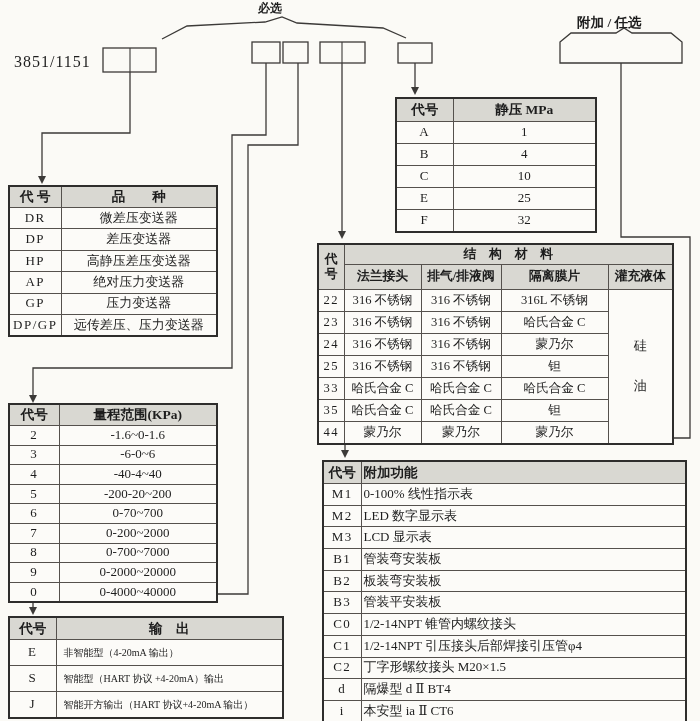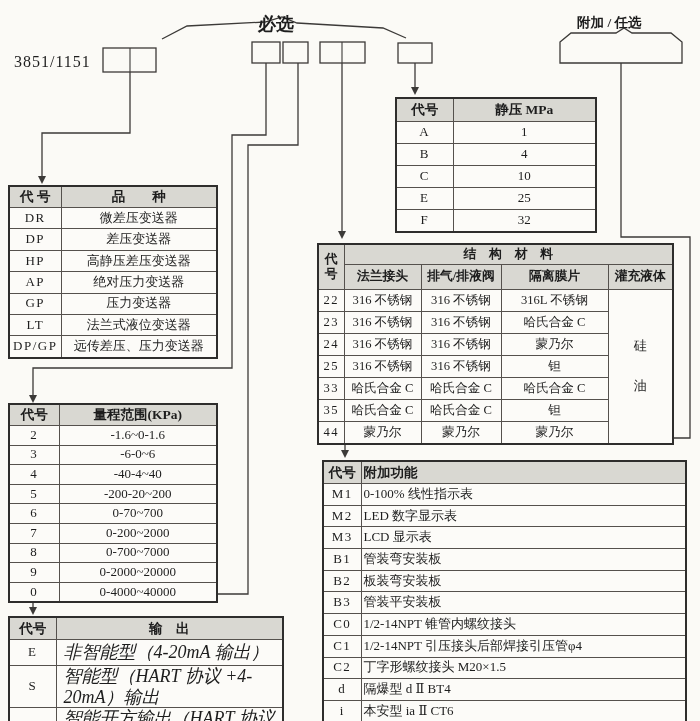--- a/index.html
+++ b/index.html
@@ -6,21 +6,21 @@
   body{background:#efefec;}
   #canvas{
     position:relative;width:700px;height:721px;margin:0 auto;
     background:#fbfaf6;overflow:hidden;
     font-family:"Liberation Serif","DejaVu Serif",serif;
     color:#1d1d1d;
   }
   #overlay{position:absolute;left:0;top:0;width:700px;height:721px;}
   .lbl{position:absolute;font-weight:bold;white-space:nowrap;}
   #model-label{left:14px;top:53px;font-size:16px;font-weight:normal;letter-spacing:1px;}
-  #required-label{left:258px;top:12px;font-size:18px;}
+  #required-label{left:258px;top:0px;font-size:12px;}
   #optional-label{left:577px;top:14px;font-size:13.5px;}
 
   table{
     position:absolute;border-collapse:collapse;table-layout:fixed;
     background:#fcfbf8;border:2px solid #2e2d2c;
   }
   th,td{
     border:1px solid #55514d;padding:0 2px;text-align:center;
     font-size:13px;line-height:1.15;overflow:hidden;
   }
@@ -48,21 +48,21 @@
   #t-range tbody td{height:18.6px;}
   
   #t-additional{left:322px;top:460px;width:365px;}
   #t-additional thead th{height:21px;}
   #t-additional tbody td{height:20.7px;}
   #t-additional th.c1,#t-additional td.c1{text-align:left;}
   
   #t-output{left:8px;top:616px;width:276px;}
   #t-output thead th{height:21px;}
   #t-output tbody td{height:25px;}
-  #t-output td.c1{text-align:left;padding-left:7px;font-size:18px;font-style:italic;}
+  #t-output td.c1{text-align:left;padding-left:7px;font-size:10px;}
 </style>
 </head>
 <body>
 
 <div id="canvas">
 
   <svg id="overlay" viewBox="0 0 700 721" xmlns="http://www.w3.org/2000/svg">
 
     <path d="M162,39 L187,26 L265,22 L282,17 L297,23 L383,28 L406,38" fill="none" stroke="#3c3a38" stroke-width="1.3"></path>
 
@@ -125,24 +125,20 @@
         </tr>
         <tr>
           <td class="code c0">AP</td>
           <td class="c1">绝对压力变送器</td>
         </tr>
         <tr>
           <td class="code c0">GP</td>
           <td class="c1">压力变送器</td>
         </tr>
         <tr>
-          <td class="code c0">LT</td>
-          <td class="c1">法兰式液位变送器</td>
-        </tr>
-        <tr>
           <td class="code c0">DP/GP</td>
           <td class="c1">远传差压、压力变送器</td>
         </tr>
       </tbody>
     </table>
 
   <table id="t-static">
     <colgroup>
         <col style="width:57px">
         <col>

